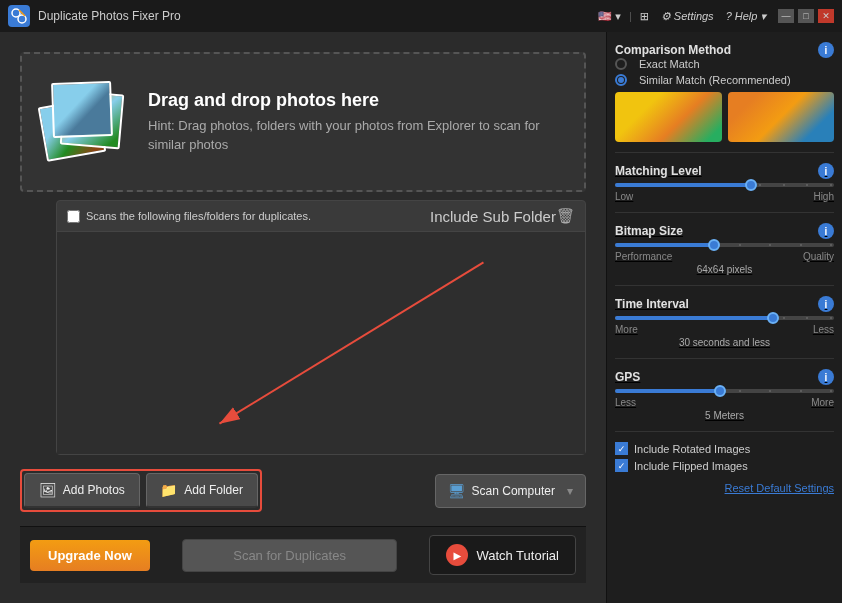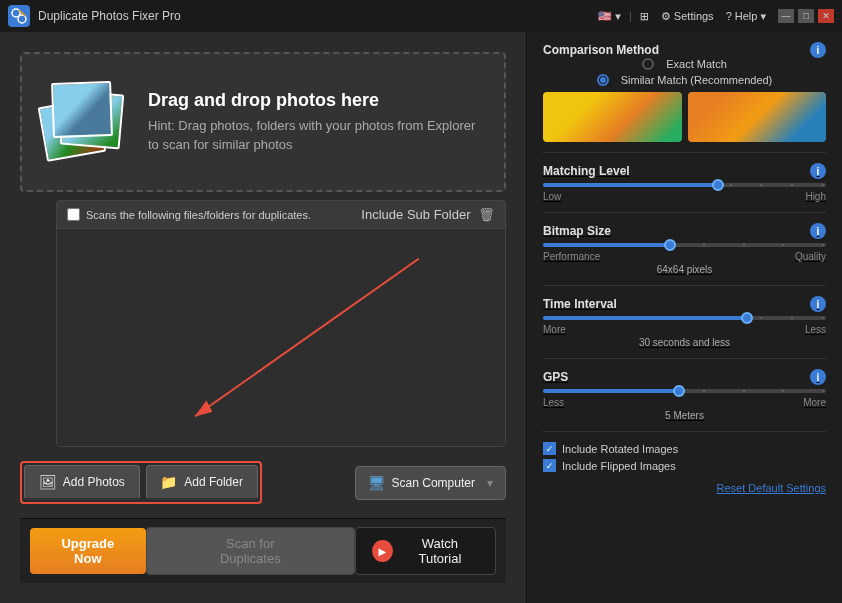--- a/index.html
+++ b/index.html
@@ -62,21 +62,21 @@
       font-size: 9px;
       color: #ccc;
     }
     .title-btn.close { background: #c0392b; }
     .title-bar-menu {
       display: flex;
       gap: 12px;
       color: #ccc;
       font-size: 11px;
     }
-    .title-bar-menu span { cursor: pointer; }
+    .title-bar-menu span { cursor: pointer; font-style: italic; }
     .title-bar-flags {
       display: flex;
       align-items: center;
       gap: 4px;
       color: #ccc;
       font-size: 11px;
     }
 
     
     .main-container {
@@ -175,23 +175,22 @@
       display: flex;
       align-items: center;
       gap: 6px;
       color: #ccc;
       font-size: 11px;
     }
     .folder-panel-header-left input[type="checkbox"] { cursor: pointer; }
     .folder-panel-header-right {
       display: flex;
       align-items: center;
-      gap: 8px;
       color: #ccc;
-      font-size: 13px;
+      font-size: 15px;
     }
     .folder-panel-body {
       flex: 1;
       background: #2e2e2e;
       position: relative;
     }
 
     
     .arrow-overlay {
       position: absolute;
@@ -299,24 +298,24 @@
       border-radius: 50%;
       display: flex;
       align-items: center;
       justify-content: center;
       color: white;
       font-size: 10px;
     }
 
     
     .right-panel {
-      width: 316px;
+      width: 236px;
       background: #1e1e1e;
       border-left: 1px solid #111;
-      padding: 10px 16px;
+      padding: 10px 8px;
       display: flex;
       flex-direction: column;
       gap: 10px;
       overflow-y: auto;
     }
     .section-title {
       font-size: 12px;
       font-weight: bold;
       color: #e0e0e0;
       display: flex;
@@ -343,21 +342,20 @@
       flex-direction: column;
       gap: 4px;
     }
     .radio-item {
       display: flex;
       align-items: center;
       gap: 12px;
       color: #ccc;
       font-size: 11px;
       cursor: pointer;
-      justify-content: center;
     }
     .radio-dot {
       width: 12px;
       height: 12px;
       border-radius: 50%;
       border: 2px solid #555;
       display: flex;
       align-items: center;
       justify-content: center;
     }

